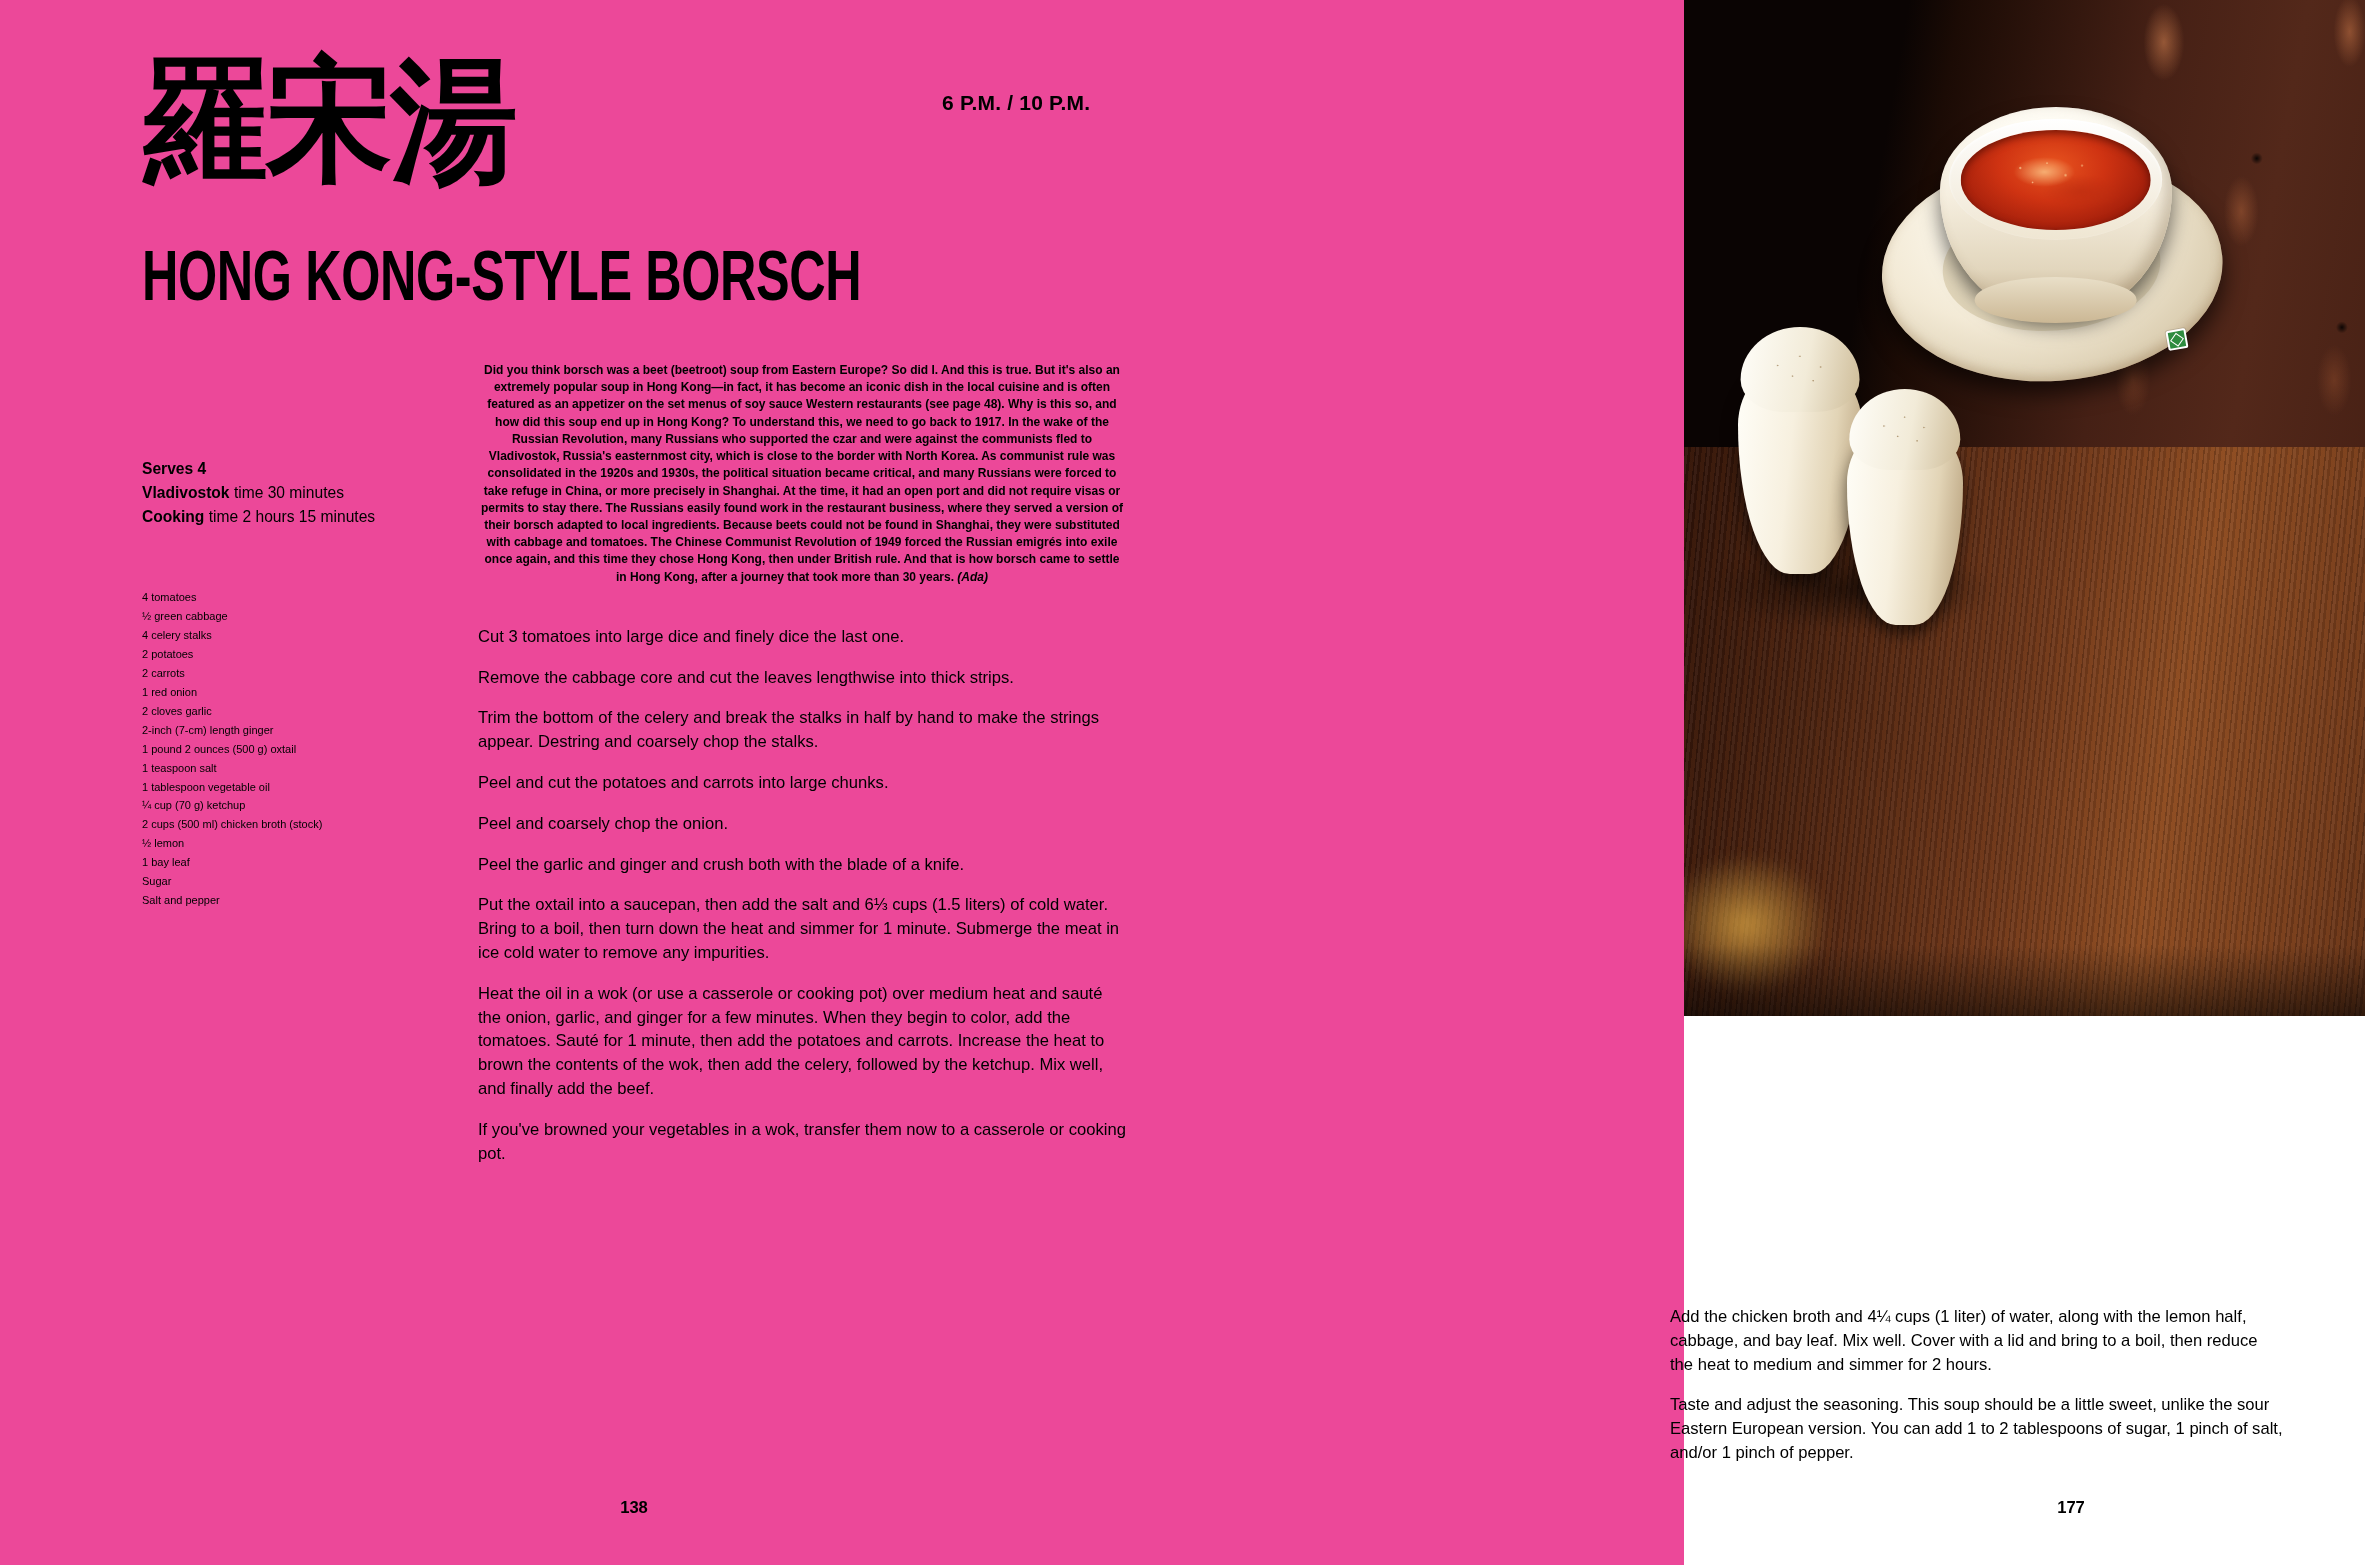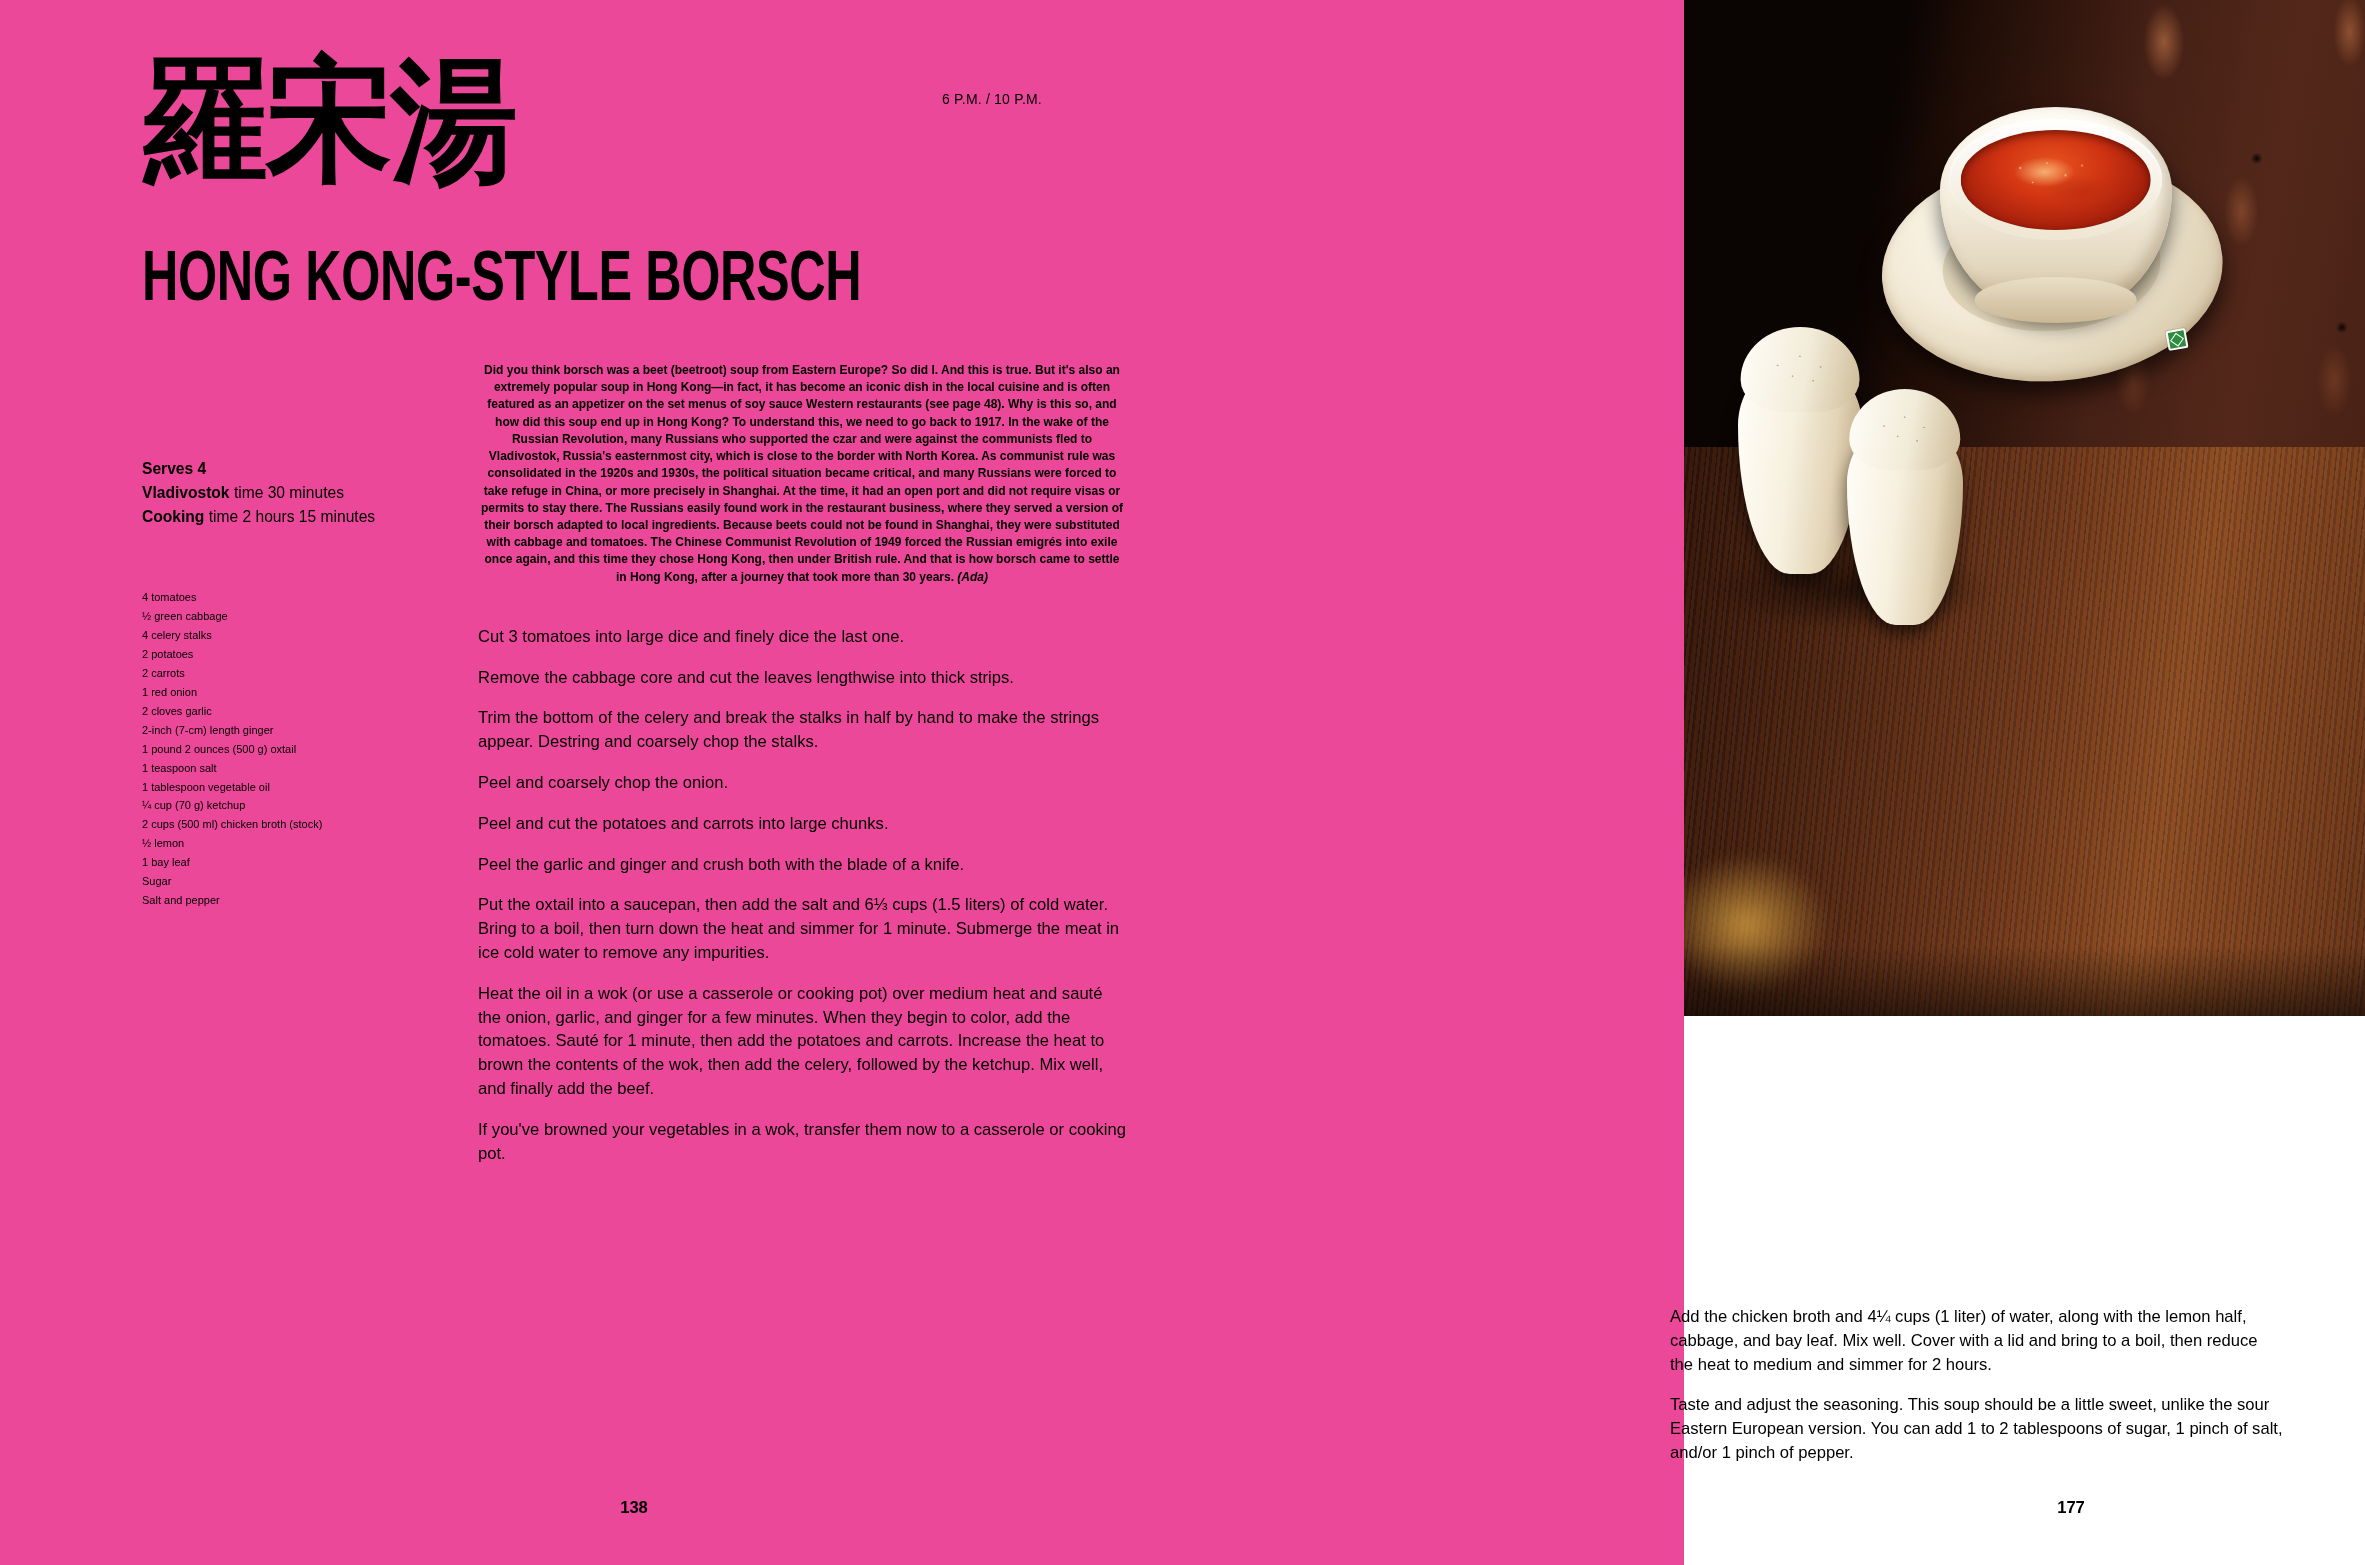--- a/index.html
+++ b/index.html
@@ -26,21 +26,21 @@
     font-weight:700;
     letter-spacing:-2.8px;
     line-height:1;
     color:#000;
     white-space:nowrap;
     transform:scaleY(1.06);
     transform-origin:left top;
   }
   .service-time {
     position:absolute; left:942px; top:91px;
-    font-size:14px; font-weight:400; letter-spacing:0.2px;
+    font-size:21px; font-weight:700; letter-spacing:0.2px;
     white-space:nowrap;
   }
   .recipe-title {
     position:absolute; left:142px; top:241px;
     font-size:63px;
     font-weight:700;
     letter-spacing:-0.5px;
     line-height:1;
     white-space:nowrap;
     transform:scaleX(0.80) scaleY(1.12);
@@ -284,22 +284,22 @@
       </div>
     </div>
 
     <div class="text-col">
       <p class="intro"><span>Did you think borsch was a beet (beetroot) soup from Eastern Europe? So did I. And this is true. But it's also an extremely popular soup in Hong Kong—in fact, it has become an iconic dish in the local cuisine and is often featured as an appetizer on the set menus of soy sauce Western restaurants (see page 48). Why is this so, and how did this soup end up in Hong Kong? To understand this, we need to go back to 1917. In the wake of the Russian Revolution, many Russians who supported the czar and were against the communists fled to Vladivostok, Russia's easternmost city, which is close to the border with North Korea. As communist rule was consolidated in the 1920s and 1930s, the political situation became critical, and many Russians were forced to take refuge in China, or more precisely in Shanghai. At the time, it had an open port and did not require visas or permits to stay there. The Russians easily found work in the restaurant business, where they served a version of their borsch adapted to local ingredients. Because beets could not be found in Shanghai, they were substituted with cabbage and tomatoes. The Chinese Communist Revolution of 1949 forced the Russian emigrés into exile once again, and this time they chose Hong Kong, then under British rule. And that is how borsch came to settle in Hong Kong, after a journey that took more than 30 years. </span><span class="attrib">(Ada)</span></p>
 
       <div class="steps">
         <p class="step">Cut 3 tomatoes into large dice and finely dice the last one.</p>
         <p class="step">Remove the cabbage core and cut the leaves lengthwise into thick strips.</p>
         <p class="step">Trim the bottom of the celery and break the stalks in half by hand to make the strings appear. Destring and coarsely chop the stalks.</p>
+        <p class="step">Peel and cut the potatoes and carrots into large chunks.</p>
         <p class="step">Peel and coarsely chop the onion.</p>
-        <p class="step">Peel and cut the potatoes and carrots into large chunks.</p>
         <p class="step">Peel the garlic and ginger and crush both with the blade of a knife.</p>
         <p class="step">Put the oxtail into a saucepan, then add the salt and 6⅓ cups (1.5 liters) of cold water. Bring to a boil, then turn down the heat and simmer for 1 minute. Submerge the meat in ice cold water to remove any impurities.</p>
         <p class="step">Heat the oil in a wok (or use a casserole or cooking pot) over medium heat and sauté the onion, garlic, and ginger for a few minutes. When they begin to color, add the tomatoes. Sauté for 1 minute, then add the potatoes and carrots. Increase the heat to brown the contents of the wok, then add the celery, followed by the ketchup. Mix well, and finally add the beef.</p>
         <p class="step">If you've browned your vegetables in a wok, transfer them now to a casserole or cooking pot.</p>
       </div>
     </div>
 
     <div class="folio-left">138</div>
   </div>
 

